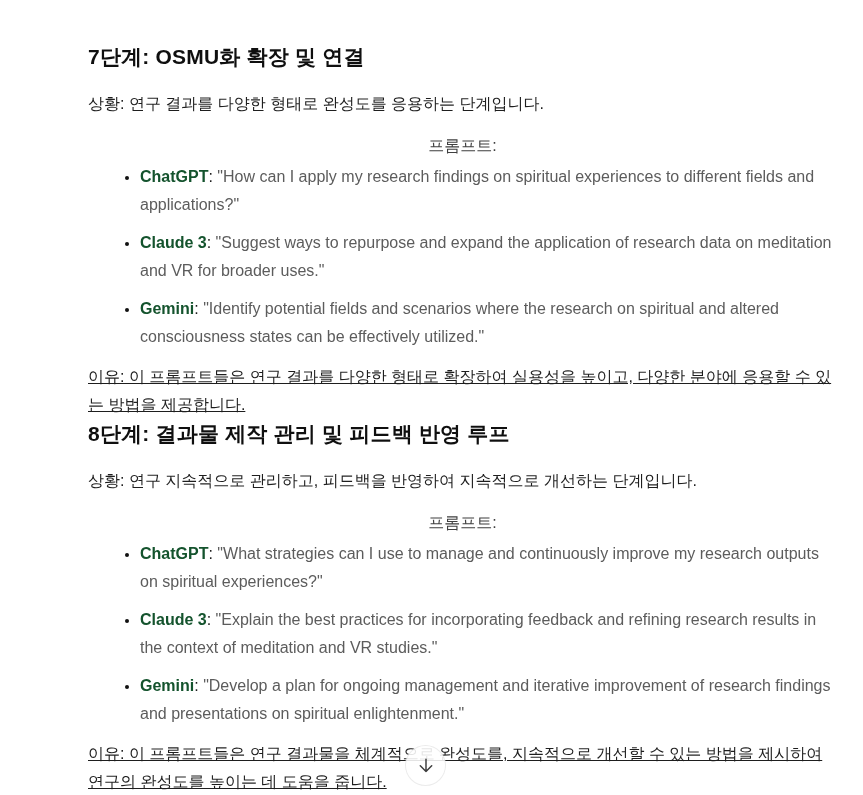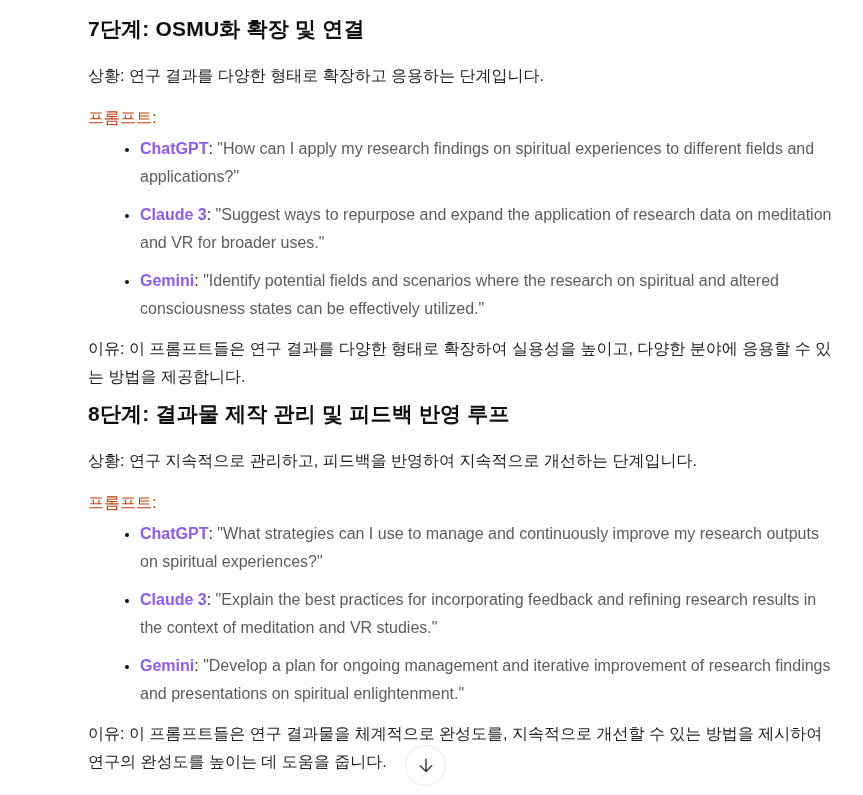--- a/index.html
+++ b/index.html
@@ -11,73 +11,75 @@
     width: 863px;
     height: 795px;
     overflow: hidden;
     position: relative;
     font-family: "Liberation Sans", "DejaVu Sans", sans-serif;
     font-size: 16px;
     line-height: 28px;
     color: #1e1e1e;
   }
   .doc {
-    padding: 14px 26px 0 88px;
+    padding: 42px 26px 0 88px;
     box-sizing: border-box;
     width: 863px;
   }
   .step-heading {
     font-size: 21px;
     line-height: 30px;
     font-weight: 700;
     color: #0f0f0f;
     margin: 0 0 18px 0;
     letter-spacing: 0.2px;
   }
   .step-heading.second {
-    margin-top: 8px;
+    margin-top: 0;
   }
   p {
     margin: 0;
   }
   .situation {
     margin-bottom: 14px;
     color: #1e1e1e;
   }
   .prompt-label {
-    color: #c2410c;
+    color: #404040;
+    text-align: center;
   }
   ul.prompt-list {
     margin: 3px 0 0 0;
     padding: 0 0 0 52px;
     list-style: disc outside;
   }
   ul.prompt-list li {
     color: #5c5c5c;
   }
   ul.prompt-list li::marker {
     color: #111111;
     font-size: 14px;
   }
   ul.prompt-list li + li {
     margin-top: 10px;
   }
   .ai-label {
     font-weight: 700;
-    color: #8b5cf6;
+    color: #14532d;
   }
   .sep {
     color: #1e1e1e;
   }
   .quote {
     color: #5c5c5c;
   }
   .reason {
     margin-top: 12px;
     color: #1e1e1e;
+    text-decoration: underline;
   }
   .scroll-btn {
     position: absolute;
     left: 405px;
     top: 745px;
     width: 41px;
     height: 41px;
     border-radius: 50%;
     background: rgba(255, 255, 255, 0.88);
     border: 1px solid rgba(0, 0, 0, 0.08);
@@ -93,21 +95,21 @@
   }
 </style>
 </head>
 <body>
 
 <div class="doc">
 
   <section>
     <h2 class="step-heading">7단계: OSMU화 확장 및 연결</h2>
 
-    <p class="situation">상황: 연구 결과를 다양한 형태로 확장하고 응용하는 단계입니다.</p>
+    <p class="situation">상황: 연구 결과를 다양한 형태로 완성도를 응용하는 단계입니다.</p>
 
     <p class="prompt-label">프롬프트:</p>
 
     <ul class="prompt-list">
       <li>
         <span class="ai-label">ChatGPT</span><span class="sep">: </span><span class="quote">"How can I apply my research findings on spiritual experiences to different fields and applications?"</span>
       </li>
       <li>
         <span class="ai-label">Claude 3</span><span class="sep">: </span><span class="quote">"Suggest ways to repurpose and expand the application of research data on meditation and VR for broader uses."</span>
       </li>

